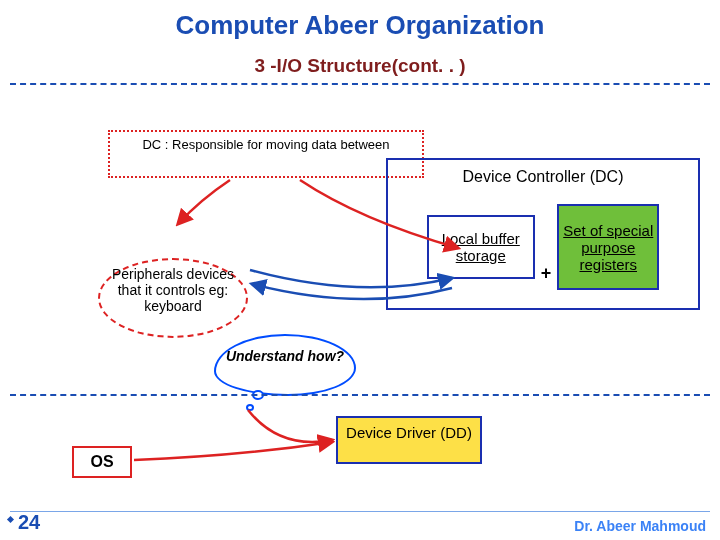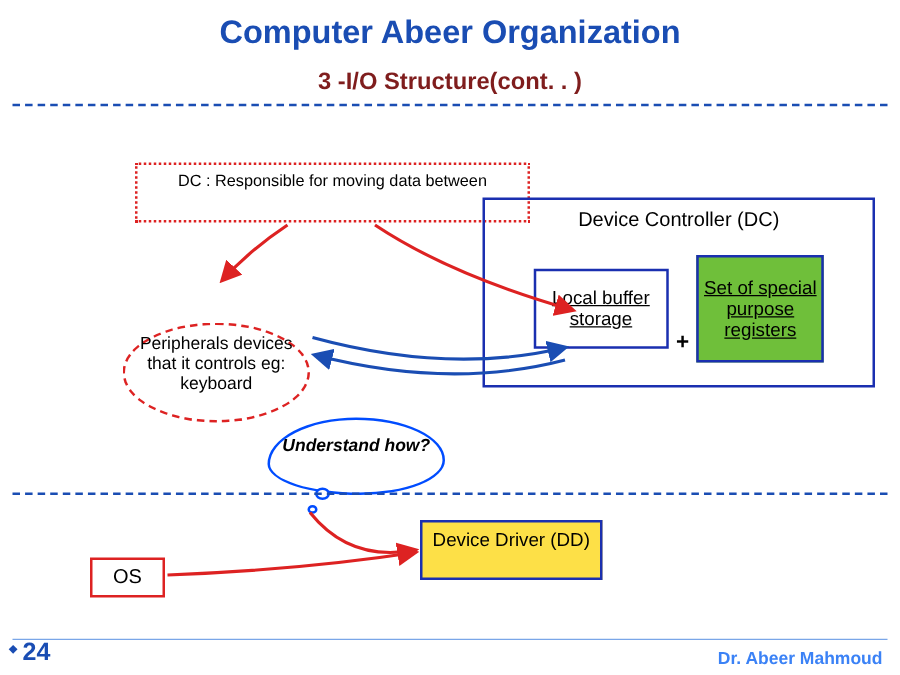--- a/index.html
+++ b/index.html
@@ -194,20 +194,21 @@
   .os-box {
     position: absolute;
     left: 72px;
     top: 446px;
     width: 60px;
     height: 32px;
     border: 2px solid #d22;
     text-align: center;
     font-size: 16px;
     line-height: 28px;
+    font-weight: bold;
   }
   
   svg.arrows {
     position: absolute;
     left: 0; top: 0;
     width: 720px; height: 540px;
     pointer-events: none;
   }
 </style>
 </head>

